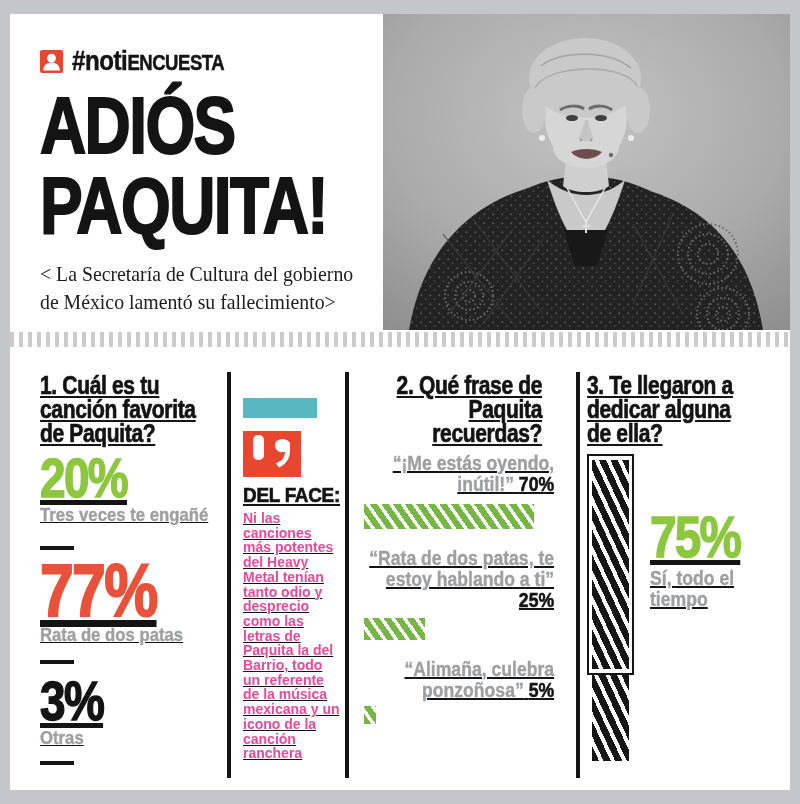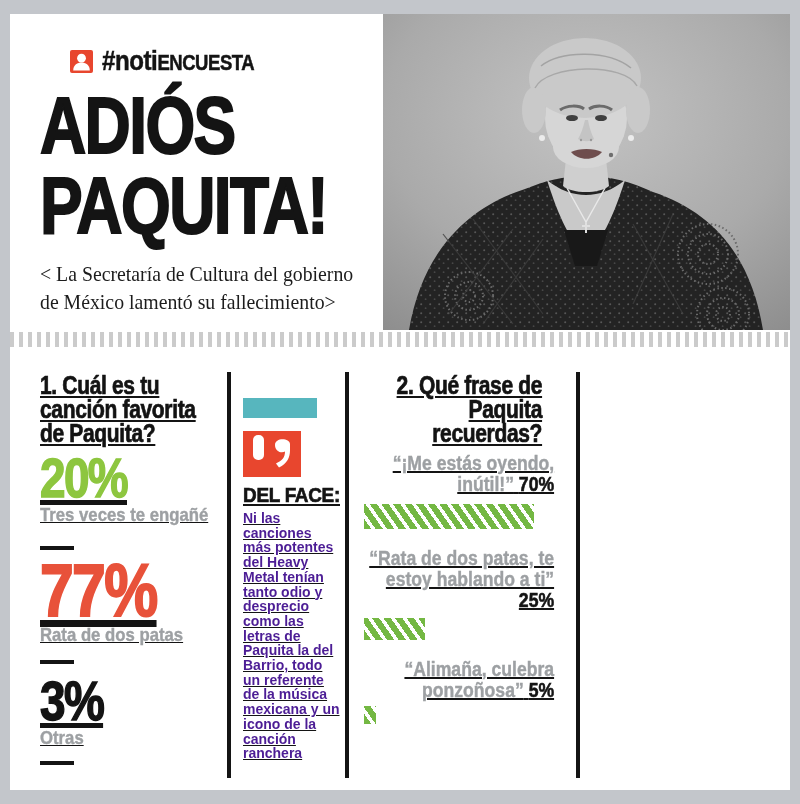--- a/index.html
+++ b/index.html
@@ -12,21 +12,21 @@
     overflow:hidden;
   }
   .panel {
     position:absolute; left:10px; right:10px; top:14px; bottom:14px;
     background:#ffffff;
   }
   
   .top { position:relative; height:334px; }
   .photo { position:absolute; top:0; right:0; width:407px; height:316px; overflow:hidden; }
   .header { position:absolute; left:30px; top:34px; width:345px; }
-  .tag-row { display:flex; align-items:center; gap:9px; height:26px;margin-left:30px; }
+  .tag-row { display:flex; align-items:center; gap:9px; height:26px; }
   .tag-text {
     font-weight:bold; white-space:nowrap;
     transform:scaleX(0.86); transform-origin:0 50%;
     letter-spacing:-0.5px;
     -webkit-text-stroke:0.5px #141414;
   }
   .tag-noti { font-size:28px; }
   .tag-enc  { font-size:21.5px; }
   .main-title {
     margin-top:12px;
@@ -88,21 +88,21 @@
   
   .teal-bar { margin-top:46px; width:74px; height:20px; }
   .quote-logo { margin-top:13px; display:block; }
   .delface {
     margin-top:6px; font-weight:bold; font-size:21px; letter-spacing:-0.3px;
     transform:scaleX(0.9); transform-origin:0 0;
     -webkit-text-stroke:0.7px #131313; white-space:nowrap;
   }
   .face-body {
     margin-top:4px; width:98px;
-    font-weight:bold; font-size:14px; line-height:14.7px; color:#4c1d95;
+    font-weight:bold; font-size:14px; line-height:14.7px; color:#ec4899;
   }
   
   .phrase { margin-top:19px; width:216px;
     font-weight:bold; font-size:20px; line-height:21px;
     transform:scaleX(0.88); transform-origin:0 0;
   }
   .phrase.first { margin-top:8px; }
   .phrase .q { color:#9da0a3; -webkit-text-stroke:0.4px #9da0a3; }
   .phrase .v { color:#141414; -webkit-text-stroke:0.6px #141414; }
   .hbar {
@@ -287,16 +287,38 @@
         <div class="hbar hbar2" style="width: 60.75px;"></div>
         <div class="phrase">
           <span class="q">“Alimaña, culebra ponzoñosa”</span>
           <span class="v">5%</span>
         </div>
         <div class="hbar hbar3" style="width: 12.15px;"></div>
       </div>
 
       <div class="vdivider"></div>
 
+      <div class="col col4">
+        <div class="q-heading">
+          <div>3. Te llegaron a</div>
+          <div>dedicar alguna</div>
+          <div>de ella?</div>
+        </div>
+        <div class="q3-row">
+          <div class="bar-stack">
+            <div class="bar-box">
+              <div class="bar-fill"></div>
+            </div>
+            <div class="bar-cont"></div>
+          </div>
+          <div class="q3-result">
+            <div class="num-75" style="color: rgb(141, 198, 63);">75%</div>
+            <div class="q3-label">
+              <div>Sí, todo el</div>
+              <div>tiempo</div>
+            </div>
+          </div>
+        </div>
+      </div>
 
     </div>
   </div>
 </div>
 
 </body></html>

